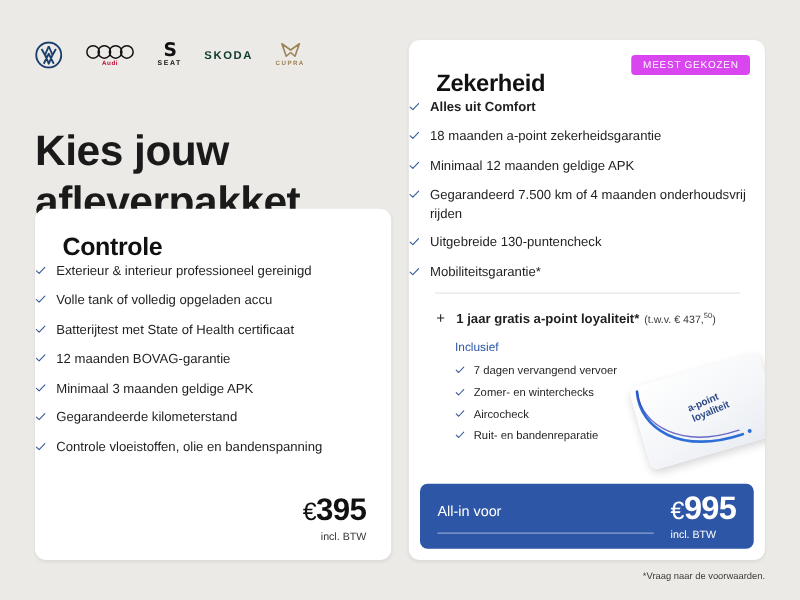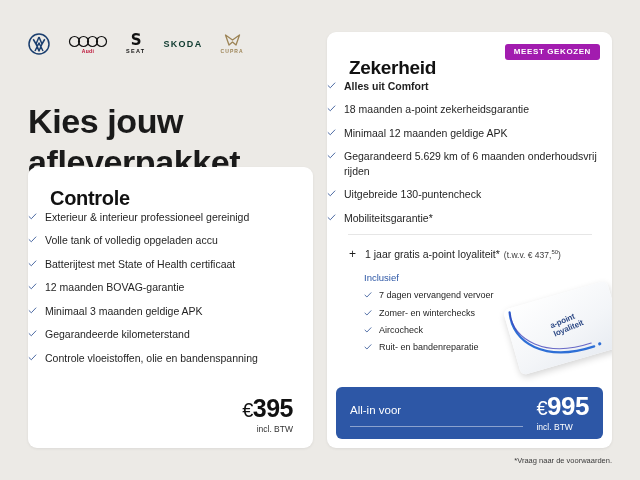--- a/index.html
+++ b/index.html
@@ -98,24 +98,24 @@
     color: #111;
     letter-spacing: -0.3px;
   }
   .card-left .card-title { margin: 20px 0 0 22px; }
   .card-right .card-title { margin: 25px 0 0 22px; font-size: 19px; }
 
   .badge {
     position: absolute;
     right: 12px;
     top: 12px;
-    background: #a21caf;
+    background: #d946ef;
     color: #ffffff;
     font-size: 8px;
-    font-weight: 700;
+    font-weight: 400;
     letter-spacing: 0.6px;
     padding: 4px 9px 4px 9px;
     border-radius: 3px;
     line-height: 1;
   }
 
   
   ul.features {
     list-style: none;
     margin: 0;
@@ -163,21 +163,21 @@
     color: #1f1f1f;
   }
   .plus-sign {
     font-size: 12px;
     color: #1f1f1f;
     line-height: 1;
     width: 9px;
     flex: 0 0 auto;
     text-align: center;
   }
-  .plus-label { font-weight: 400; text-align: center; }
+  .plus-label { font-weight: 700; text-align: center; }
   .plus-note { font-size: 8.5px; color: #3a3a3a; margin-left: 4px; }
   .plus-note sup { font-size: 6px; vertical-align: super; }
 
   
   .inclusief-wrap {
     position: relative;
     margin: 12px 0 0 0;
     padding: 0 18px 0 37px;
   }
   .inclusief-title {
@@ -431,21 +431,21 @@
             </svg>
         </span>
         <span class="txt">Minimaal 12 maanden geldige APK</span>
       </li>
       <li>
         <span class="chk">
           <svg width="9" height="9" viewBox="0 0 12 12">
               <path d="M1.5 6.2 L4.4 9 L10.5 2.6" fill="none" stroke="#3a5a9a" stroke-width="1.2" stroke-linecap="round" stroke-linejoin="round"></path>
             </svg>
         </span>
-        <span class="txt">Gegarandeerd 5.629 km of 6 maanden onderhoudsvrij rijden</span>
+        <span class="txt">Gegarandeerd 7.500 km of 4 maanden onderhoudsvrij rijden</span>
       </li>
       <li>
         <span class="chk">
           <svg width="9" height="9" viewBox="0 0 12 12">
               <path d="M1.5 6.2 L4.4 9 L10.5 2.6" fill="none" stroke="#3a5a9a" stroke-width="1.2" stroke-linecap="round" stroke-linejoin="round"></path>
             </svg>
         </span>
         <span class="txt">Uitgebreide 130-puntencheck</span>
       </li>
       <li>

